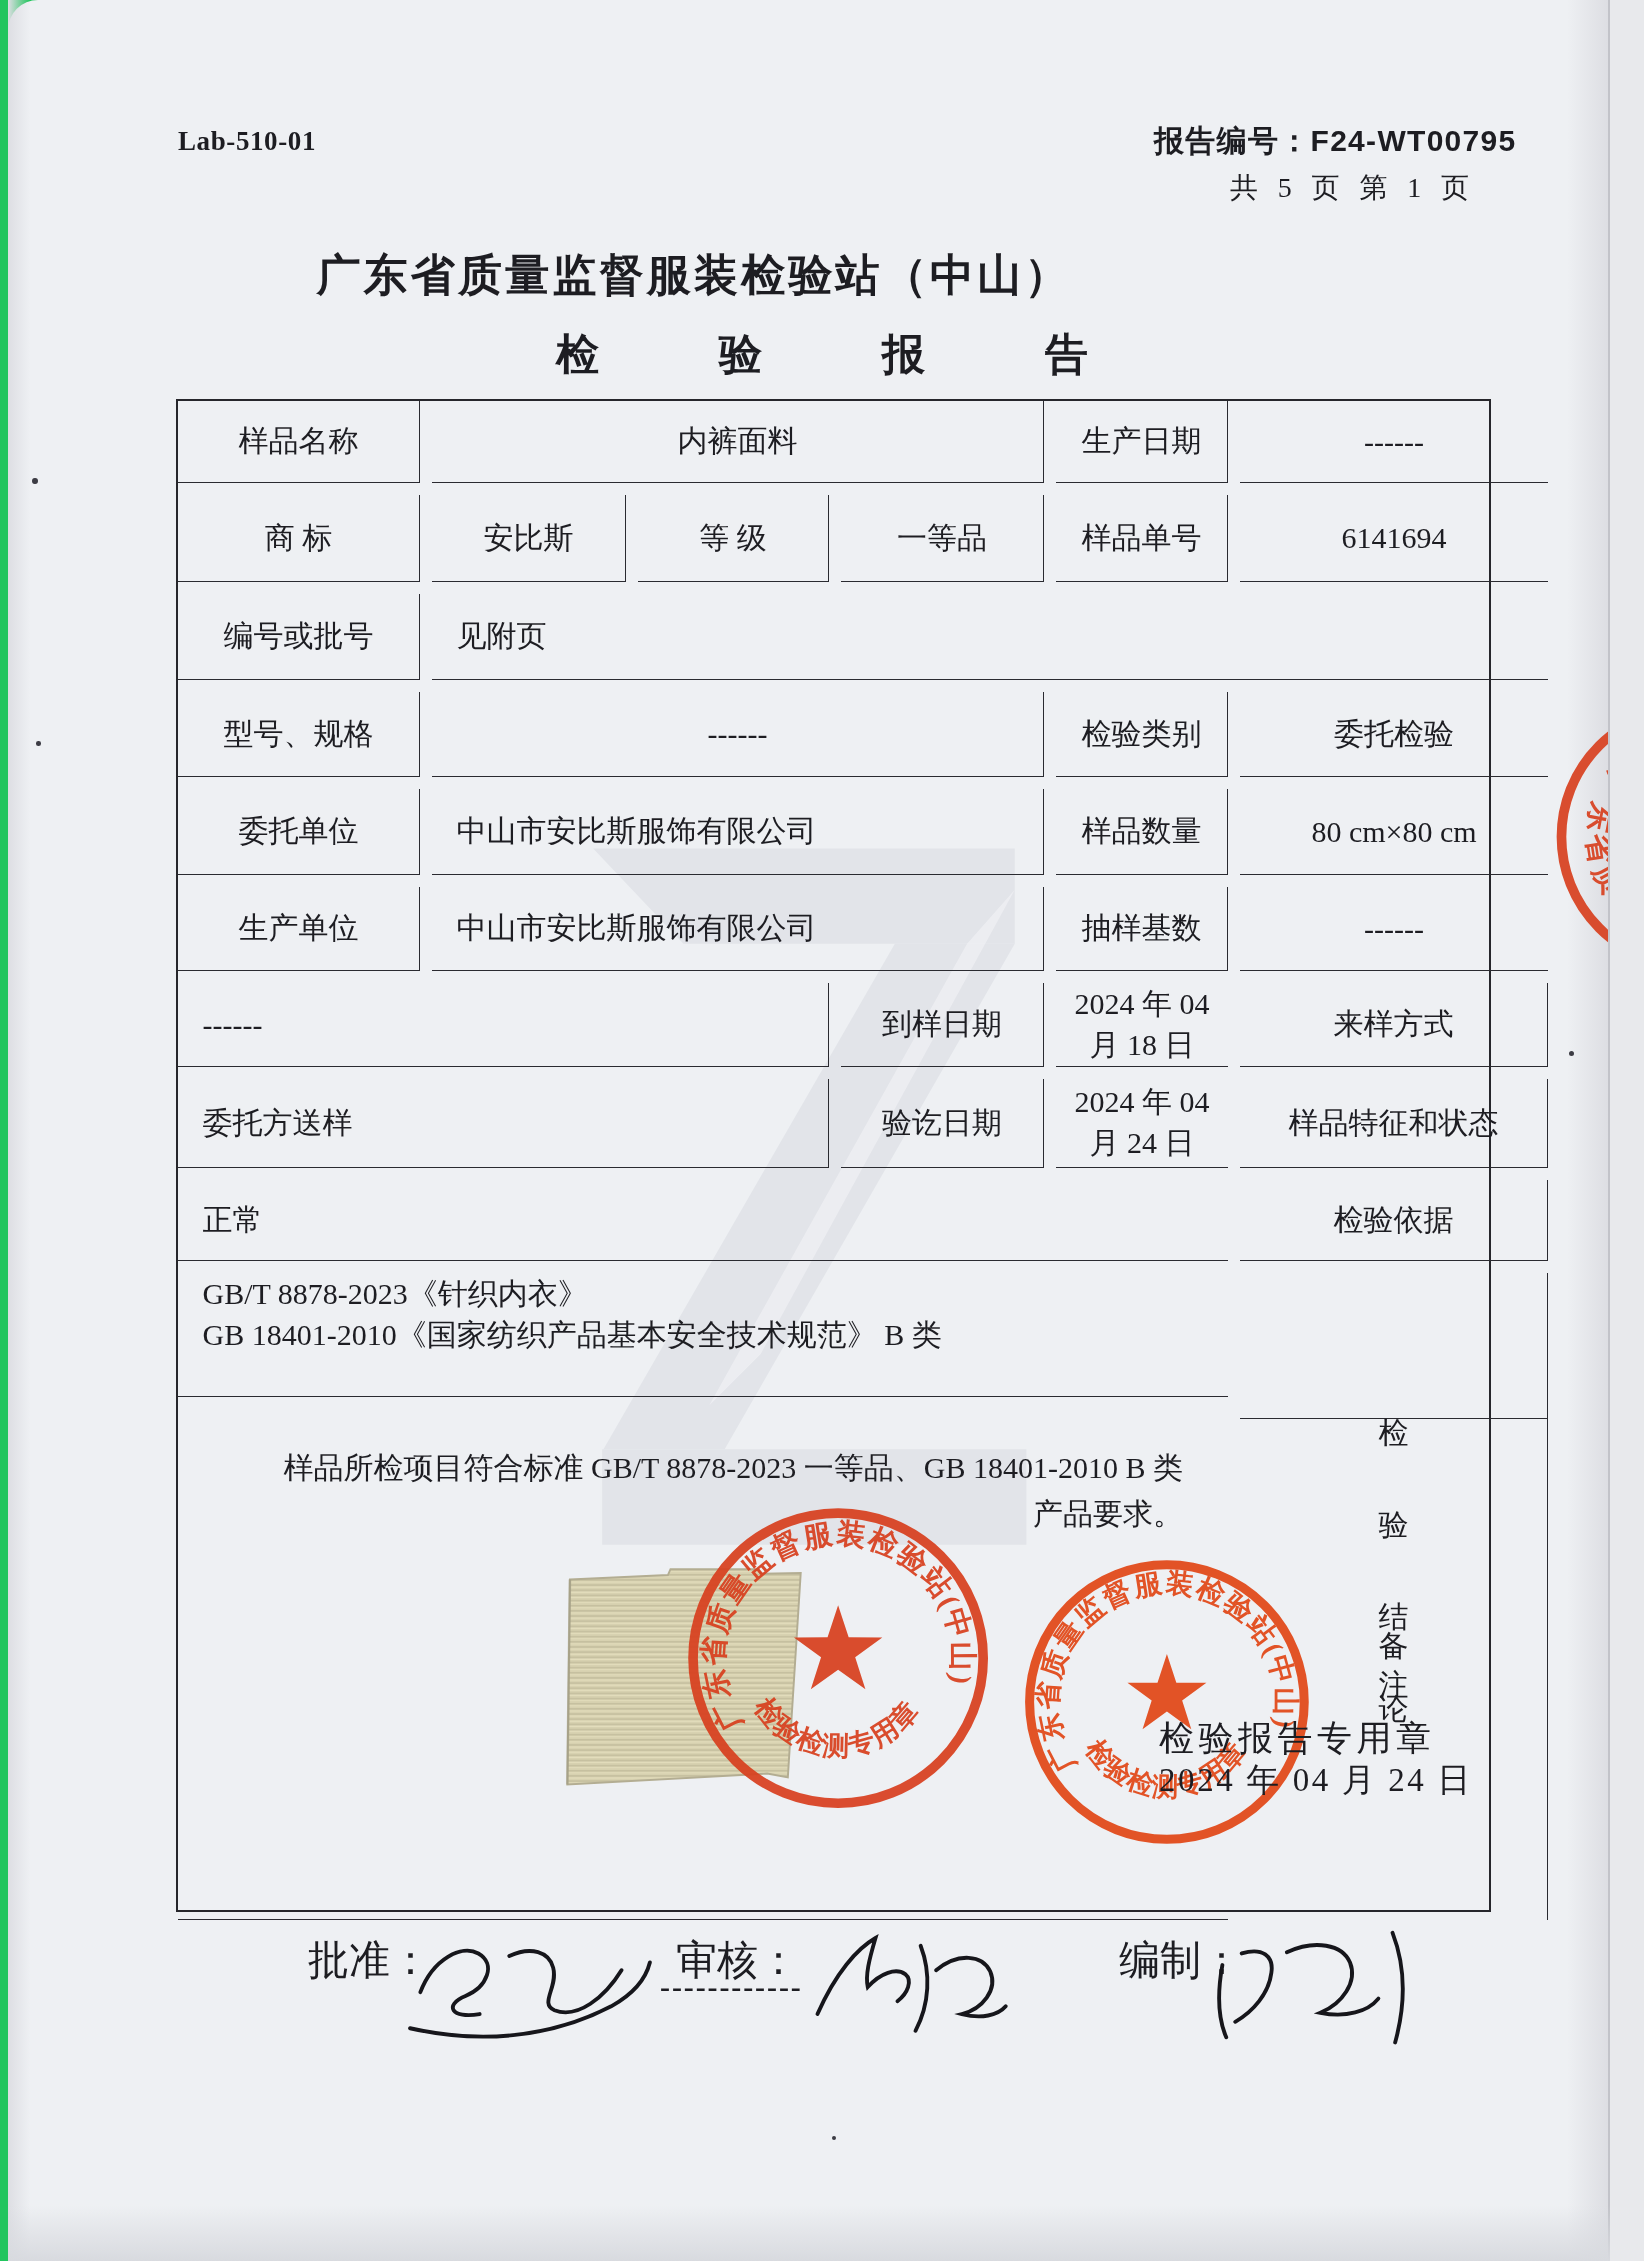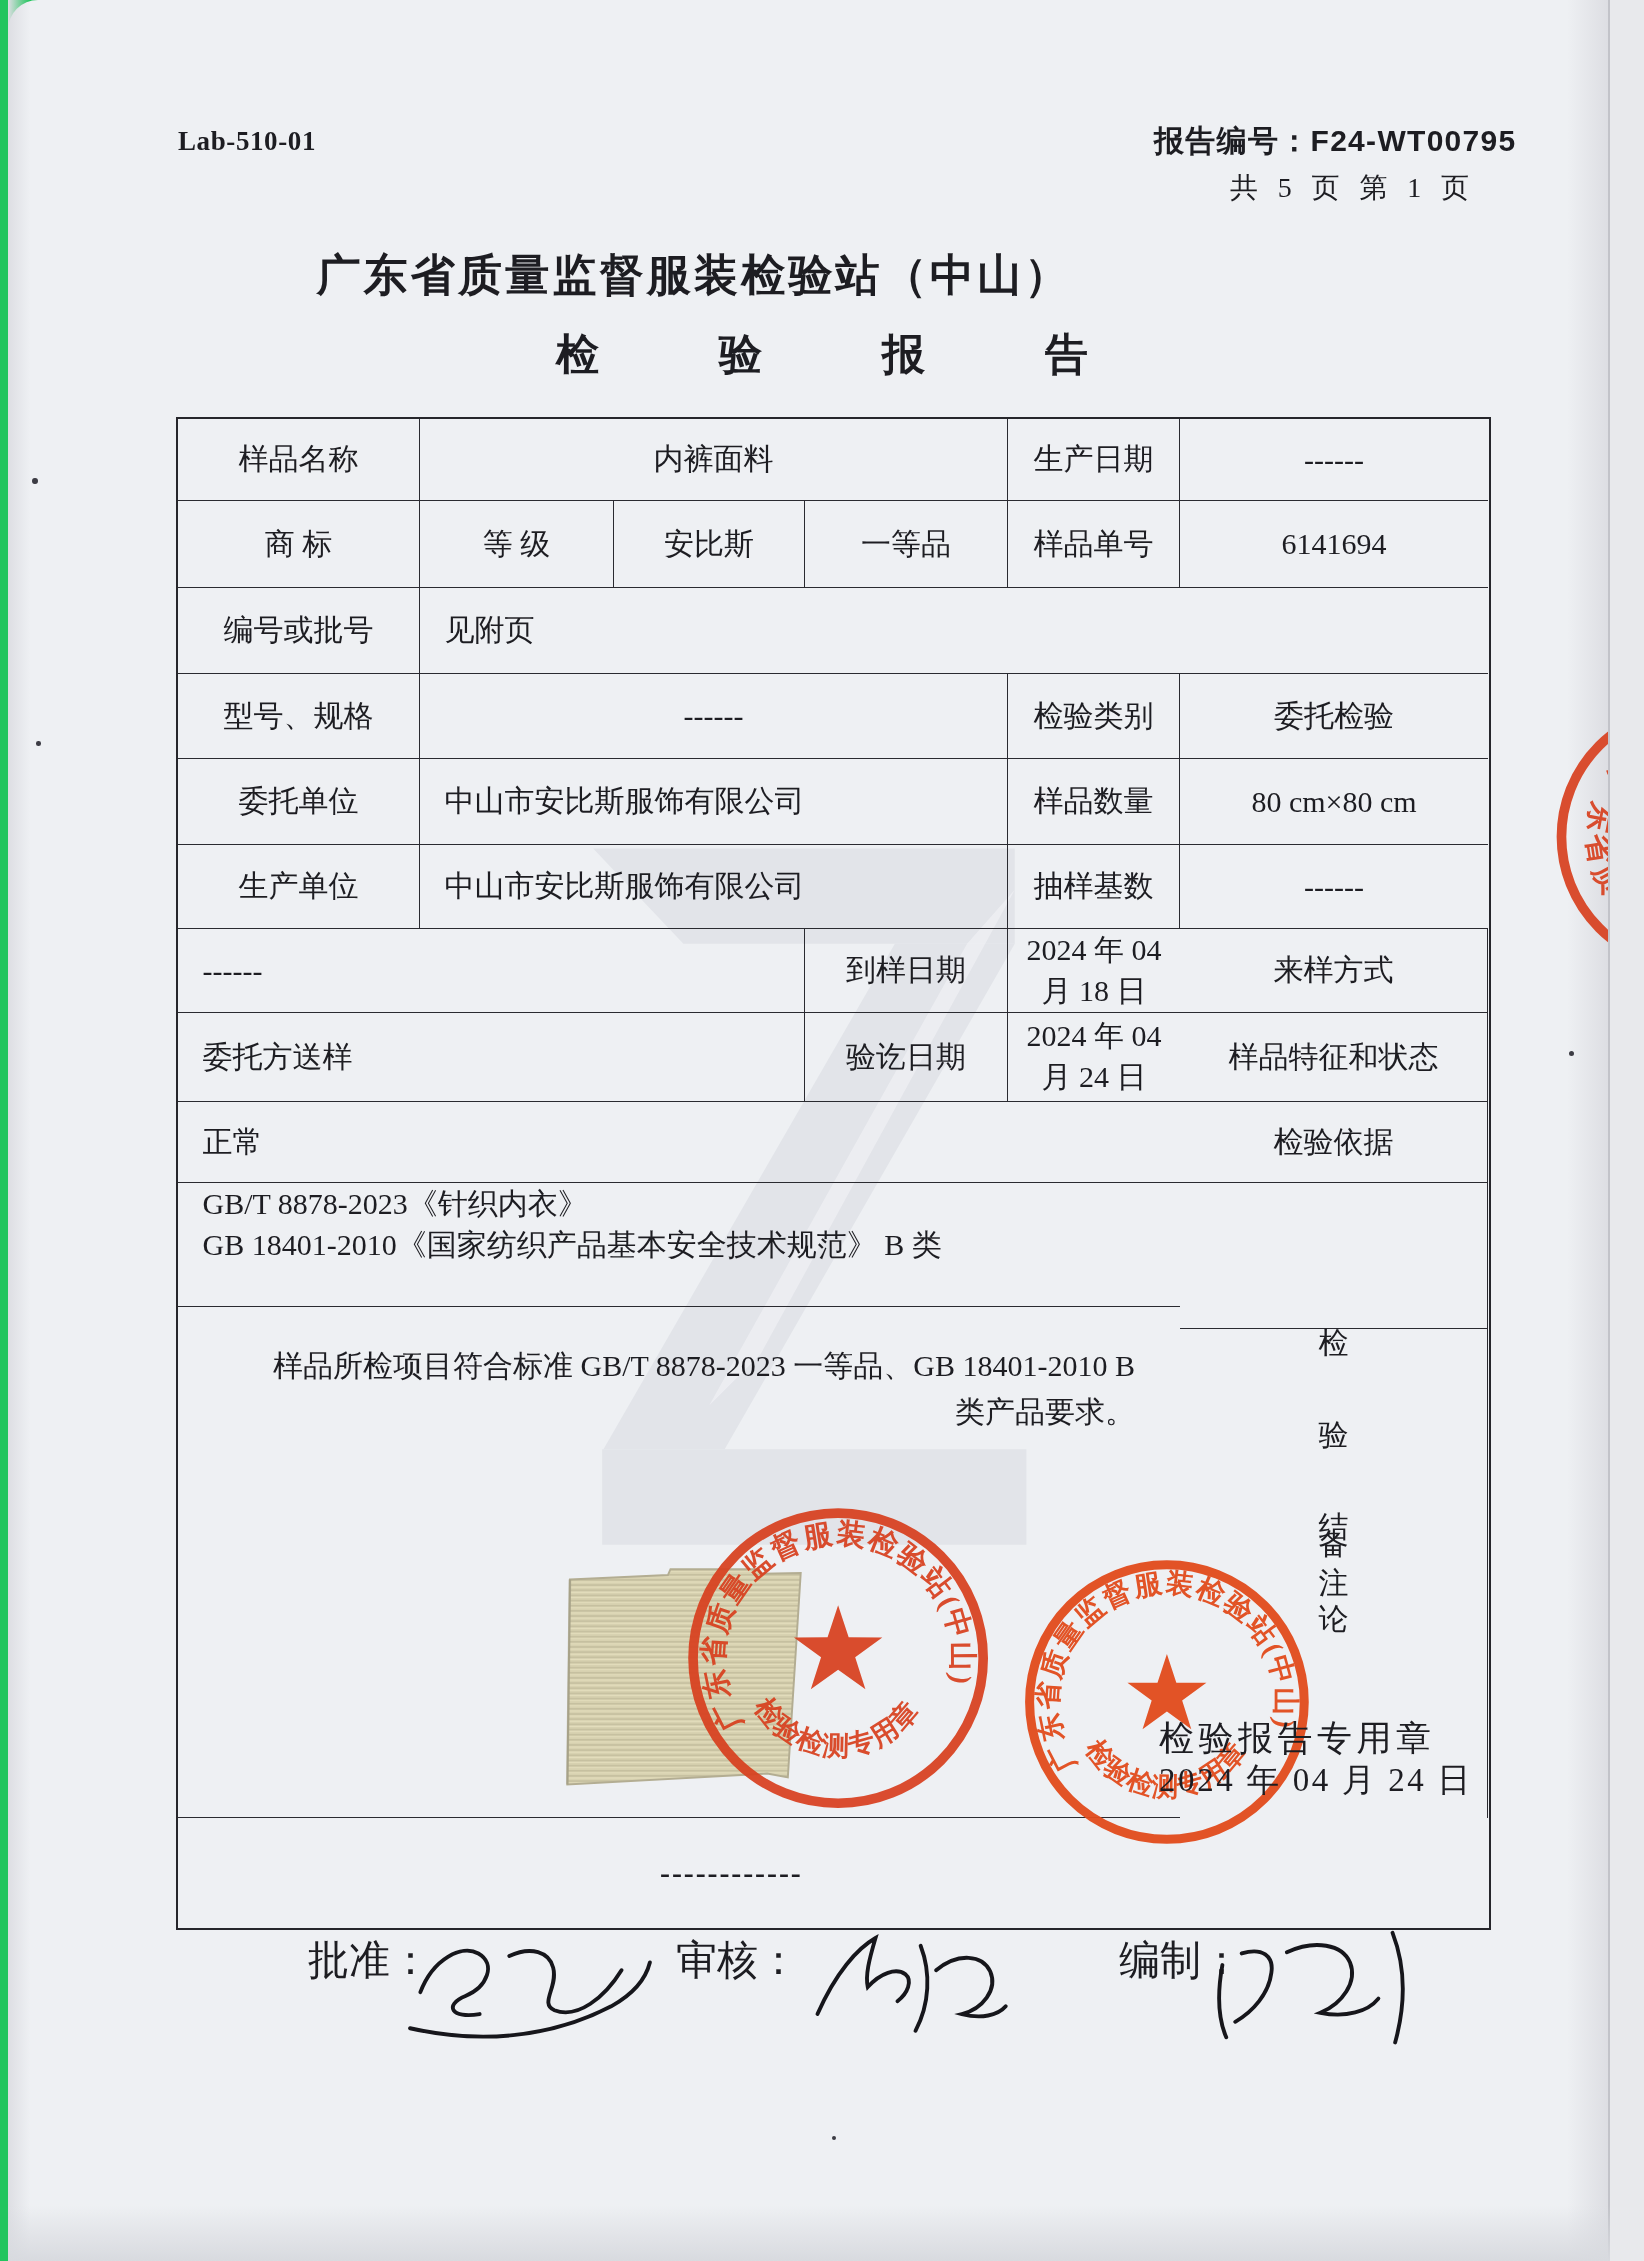--- a/index.html
+++ b/index.html
@@ -22,25 +22,25 @@
 
   .form-code{left:178px;top:126px;font-size:27px;font-weight:bold;letter-spacing:0.6px;}
   .report-no{left:1154px;top:121px;font-size:30px;font-weight:bold;
              font-family:"Liberation Sans","DejaVu Sans",sans-serif;letter-spacing:1.3px;}
   .page-info{left:1230px;top:169px;font-size:28px;letter-spacing:6.4px;}
   .org-title{left:0;top:246px;width:1388px;text-align:center;font-size:44px;font-weight:bold;
              font-family:"Liberation Sans","DejaVu Sans",sans-serif;letter-spacing:3.2px;}
   .doc-title{left:0;top:326px;width:1644px;text-align:center;font-size:43px;font-weight:bold;
              font-family:"Liberation Sans","DejaVu Sans",sans-serif;letter-spacing:54px;text-indent:54px;}
 
-  .tbl{position:absolute;left:176px;top:417px;width:1315px;height:1513px;
+  .tbl{position:absolute;left:176px;top:399px;width:1315px;height:1513px;
        display:grid;box-sizing:border-box;border:2.6px solid #26262b;
        grid-template-columns:242px 194px 191px 203px 172px 308px;
        grid-template-rows:82px 87px 86px 85px 86px 84px 84px 89px 81px 124px 511px 110px;
-       font-size:30px;}
+       font-size:30px;gap:12px;}
   .cell{box-sizing:border-box;border-right:1.9px solid #2a2a30;border-bottom:1.9px solid #2a2a30;
         display:flex;align-items:center;justify-content:center;text-align:center;overflow:visible;}
   .cell.last-col{border-right:none;} .cell.last-row{border-bottom:none;}
   .cell.left{justify-content:flex-start;text-align:center;padding-left:24.5px;}
   .sp3{grid-column:span 3;} .sp5{grid-column:span 5;}
   .two-line{flex-direction:column;align-items:flex-start;justify-content:center;line-height:41px;}
   .vlabel{flex-direction:column;justify-content:flex-start;padding-top:145px;row-gap:62px;line-height:1;}
   .rem-label{flex-direction:column;line-height:39px;}
   .concl{position:relative;align-items:flex-start;}
   .concl-text{padding:36px 45px 0 26px;text-indent:62px;text-align:right;line-height:46px;}
@@ -78,22 +78,22 @@
     <div class="abs doc-title">检 验 报 告</div>
 
     <div class="tbl">
 
       <div class="cell">样品名称</div>
       <div class="cell sp3">内裤面料</div>
       <div class="cell">生产日期</div>
       <div class="cell last-col">------</div>
 
       <div class="cell">商  标</div>
+      <div class="cell">安比斯</div>
       <div class="cell">等  级</div>
-      <div class="cell">安比斯</div>
       <div class="cell">一等品</div>
       <div class="cell">样品单号</div>
       <div class="cell last-col">6141694</div>
 
       <div class="cell">编号或批号</div>
       <div class="cell sp5 last-col left">见附页</div>
 
       <div class="cell">型号、规格</div>
       <div class="cell sp3">------</div>
       <div class="cell">检验类别</div>

